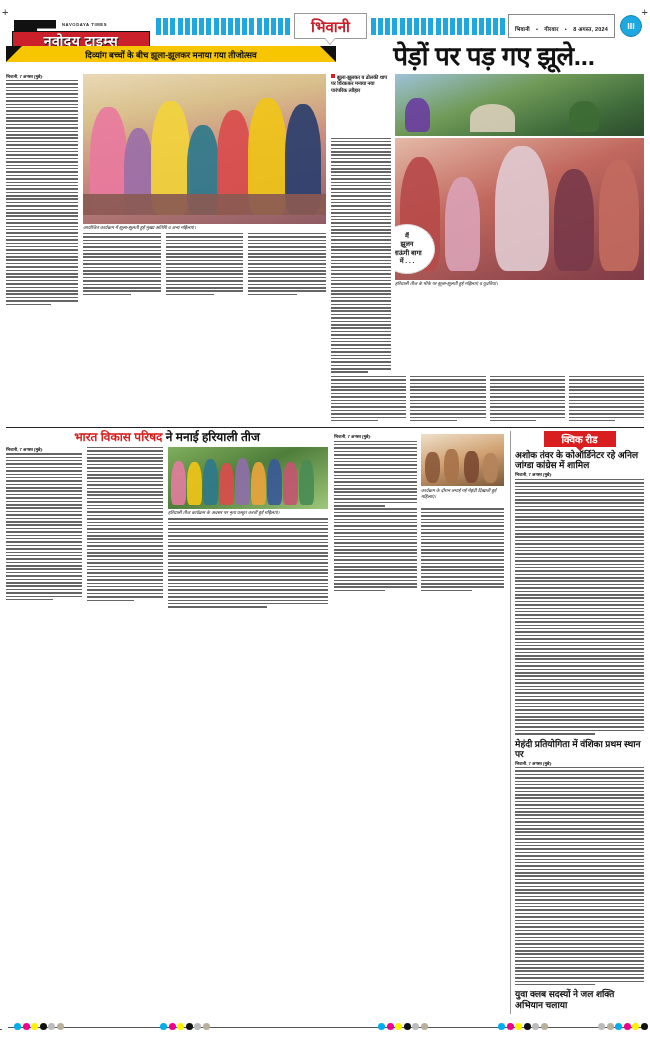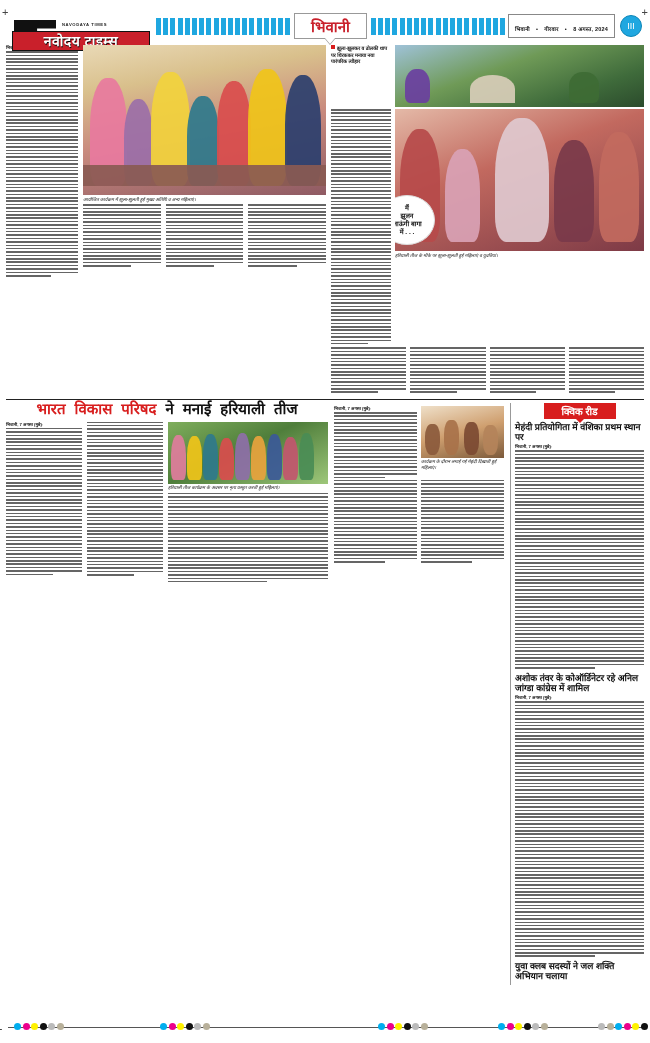--- a/index.html
+++ b/index.html
@@ -48,21 +48,21 @@
     width:0;height:0;border-left:5px solid transparent;border-right:5px solid transparent;border-top:6px solid #fff;
     filter: drop-shadow(0 1px 0 #999);
   }
   .date-box {
     flex:0 0 auto; border:1px solid #888; background:#fff; padding:2px 6px; margin:8px 3px 0 3px;
   }
   .date-box span { font-size:5.5px; color:#111; font-weight:bold; letter-spacing:0.2px;}
   .dot-sep{ color:#c9202b; }
   .circle-logo {
     flex:0 0 auto; width:22px;height:22px;border-radius:50%; background:#1fa7e0; margin:8px 2px 0 2px;
-    display:flex;align-items:center;justify-content:center; color:#fff; font-weight:normal; font-size:9px;
+    display:flex;align-items:center;justify-content:center; color:#fff; font-weight:bold; font-size:9px;
     border:1px solid #0d86b8;
   }
 
   
   .hl-row { display:flex; gap:8px; margin-top:3px; }
   .hl-left { flex:0 0 330px; }
   .hl-right { flex:1; }
   h1.main-hl {
     font-size:27px; line-height:1.02; font-weight:bold; text-align:center; color:#111;
     font-family:"Liberation Sans", sans-serif; letter-spacing:-0.3px;
@@ -213,20 +213,26 @@
       <span>8 अगस्त, 2024</span>
     </div>
 
     <div class="circle-logo">
       <span>III</span>
     </div>
   </div>
 
   <div class="hl-row">
     <div class="hl-left">
+      <div class="yellow-banner">
+        <span>दिव्यांग बच्चों के बीच झूला-झूलकर मनाया गया तीजोत्सव</span>
+      </div>
+    </div>
+    <div class="hl-right">
+      <h1 class="hl2">पेड़ों पर पड़ गए झूले...</h1>
     </div>
   </div>
 
   <div style="display:flex; gap:5px; margin-top:4px;">
 
     <div style="flex:0 0 72px;">
       <div class="tx">
         <span class="dateline">भिवानी, 7 अगस्त (मुन्ने)</span>:
       </div>
       <div class="fake-lines dense">
@@ -559,21 +565,21 @@
           </div>
       </div>
     </div>
   </div>
 
   <div class="rule"></div>
 
   <div style="display:flex; gap:6px;">
 
     <div style="flex:0 0 322px;">
-      <div class="sec-hl" style="font-size:15px;font-family:Liberation Mono, monospace;">
+      <div class="sec-hl" style="font-size:12px;">
         <span class="red">भारत विकास परिषद</span><span> ने मनाई हरियाली तीज</span>
       </div>
       <div style="display:flex; gap:5px; margin-top:3px;">
         <div style="flex:1;">
           <div class="tx"><span class="dateline">भिवानी, 7 अगस्त (मुन्ने)</span>:</div>
           <div class="fake-lines dense">
             <i></i>
               <i></i>
               <i></i>
               <i></i>
@@ -810,106 +816,106 @@
             <i></i>
             <i></i>
             <i></i>
         </div>
       </div>
     </div>
 
     <div style="flex:1; border-left:0.6px solid #999; padding-left:4px;">
       <div class="qr-badge">क्विक रीड</div>
       <div class="qr-block">
+        <div class="qr-hl">अशोक तंवर के कोऑर्डिनेटर रहे अनिल जांग्डा कांग्रेस में शामिल</div>
+        <div class="tx"><span class="dateline">भिवानी, 7 अगस्त (मुन्ने)</span>:</div>
+        <div class="fake-lines dense">
+          <i></i>
+            <i></i>
+            <i></i>
+            <i></i>
+            <i></i>
+            <i></i>
+            <i></i>
+            <i></i>
+            <i></i>
+            <i></i>
+            <i></i>
+            <i></i>
+            <i></i>
+            <i></i>
+            <i></i>
+            <i></i>
+            <i></i>
+            <i></i>
+            <i></i>
+            <i></i>
+            <i></i>
+            <i></i>
+            <i></i>
+            <i></i>
+            <i></i>
+            <i></i>
+            <i></i>
+            <i></i>
+            <i></i>
+            <i></i>
+            <i></i>
+            <i></i>
+            <i></i>
+            <i></i>
+            <i></i>
+            <i></i>
+            <i></i>
+            <i></i>
+            <i></i>
+            <i></i>
+            <i></i>
+            <i></i>
+            <i></i>
+            <i></i>
+            <i></i>
+            <i></i>
+            <i></i>
+            <i></i>
+            <i></i>
+            <i></i>
+            <i></i>
+            <i></i>
+            <i></i>
+            <i></i>
+            <i></i>
+            <i></i>
+            <i></i>
+            <i></i>
+            <i></i>
+            <i></i>
+            <i></i>
+            <i></i>
+            <i></i>
+            <i></i>
+            <i></i>
+            <i></i>
+            <i></i>
+            <i></i>
+            <i></i>
+            <i></i>
+            <i></i>
+            <i></i>
+            <i></i>
+            <i></i>
+            <i></i>
+            <i></i>
+        </div>
+      </div>
+      <div class="qr-block">
         <div class="qr-hl">मेहंदी प्रतियोगिता में वंशिका प्रथम स्थान पर</div>
         <div class="tx"><span class="dateline">भिवानी, 7 अगस्त (मुन्ने)</span>:</div>
         <div class="fake-lines dense">
           <i></i>
-            <i></i>
-            <i></i>
-            <i></i>
-            <i></i>
-            <i></i>
-            <i></i>
-            <i></i>
-            <i></i>
-            <i></i>
-            <i></i>
-            <i></i>
-            <i></i>
-            <i></i>
-            <i></i>
-            <i></i>
-            <i></i>
-            <i></i>
-            <i></i>
-            <i></i>
-            <i></i>
-            <i></i>
-            <i></i>
-            <i></i>
-            <i></i>
-            <i></i>
-            <i></i>
-            <i></i>
-            <i></i>
-            <i></i>
-            <i></i>
-            <i></i>
-            <i></i>
-            <i></i>
-            <i></i>
-            <i></i>
-            <i></i>
-            <i></i>
-            <i></i>
-            <i></i>
-            <i></i>
-            <i></i>
-            <i></i>
-            <i></i>
-            <i></i>
-            <i></i>
-            <i></i>
-            <i></i>
-            <i></i>
-            <i></i>
-            <i></i>
-            <i></i>
-            <i></i>
-            <i></i>
-            <i></i>
-            <i></i>
-            <i></i>
-            <i></i>
-            <i></i>
-            <i></i>
-            <i></i>
-            <i></i>
-            <i></i>
-            <i></i>
-            <i></i>
-        </div>
-      </div>
-      <div class="qr-block">
-        <div class="qr-hl">अशोक तंवर के कोऑर्डिनेटर रहे अनिल जांग्डा कांग्रेस में शामिल</div>
-        <div class="tx"><span class="dateline">भिवानी, 7 अगस्त (मुन्ने)</span>:</div>
-        <div class="fake-lines dense">
-          <i></i>
-            <i></i>
-            <i></i>
-            <i></i>
-            <i></i>
-            <i></i>
-            <i></i>
-            <i></i>
-            <i></i>
-            <i></i>
-            <i></i>
-            <i></i>
             <i></i>
             <i></i>
             <i></i>
             <i></i>
             <i></i>
             <i></i>
             <i></i>
             <i></i>
             <i></i>
             <i></i>

